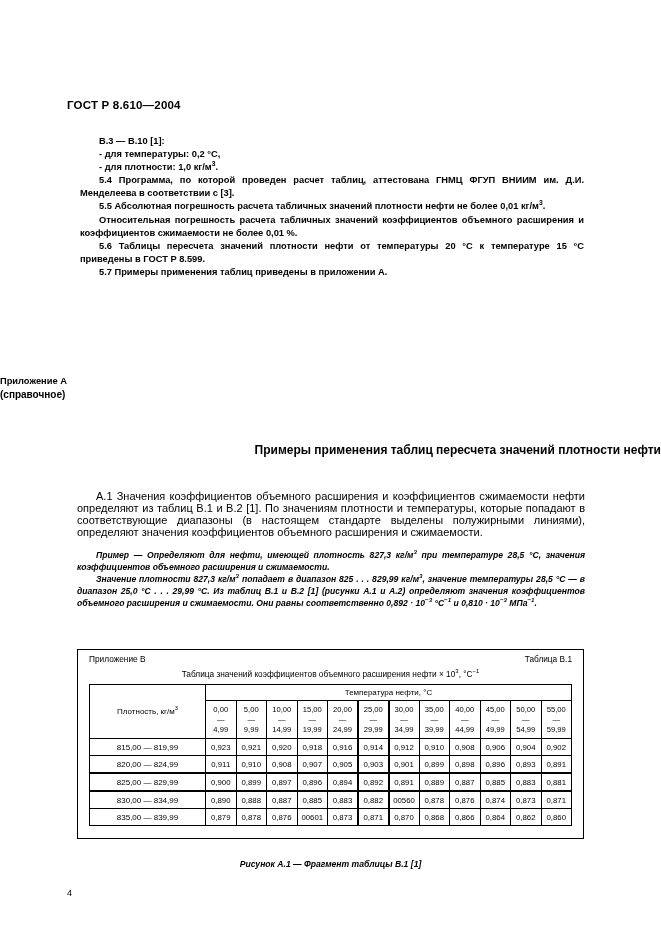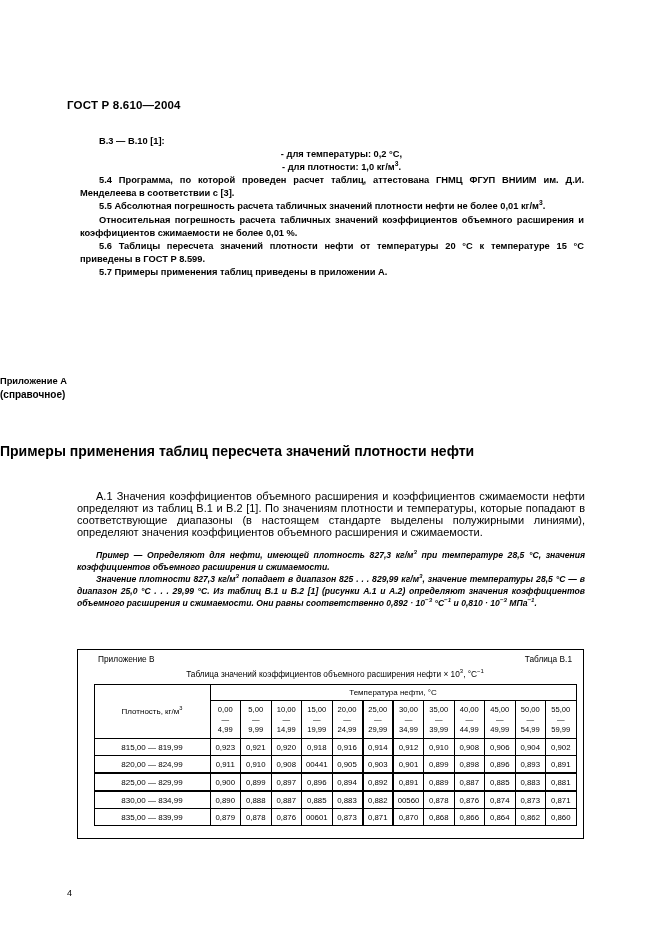--- a/index.html
+++ b/index.html
@@ -49,21 +49,20 @@
     margin: 0;
     text-align: justify;
     text-justify: inter-word;
   }
   .p.indent {
     text-indent: 19px;
   }
   .dash-item {
     margin: 0;
     text-indent: 19px;
-    text-align: center;
   }
 
   
   .appendix-head {
     position: absolute;
     left: 0;
     top: 336px;
     width: 661px;
     text-align: left;
     font-size: 9.3px;
@@ -73,22 +72,22 @@
   .appendix-head .sub {
     font-weight: bold;
     font-size: 10px;
   }
 
   .section-title {
     position: absolute;
     left: 0;
     top: 404px;
     width: 661px;
-    text-align: left;
-    font-size: 14px;
+    text-align: right;
+    font-size: 12px;
     font-weight: bold;
   }
 
   
   .a1-col {
     position: absolute;
     left: 77px;
     top: 452px;
     width: 508px;
     font-size: 11px;
@@ -113,21 +112,20 @@
   
   .figure-box {
     position: absolute;
     left: 77px;
     top: 610px;
     width: 507px;
     height: 190px;
     border: 1px solid #000;
     box-sizing: border-box;
     background: #fff;
-    padding-left: 9px;
   }
   .fig-topline {
     position: relative;
     height: 18px;
     font-size: 8.3px;
   }
   .fig-topline .left {
     position: absolute;
     left: 11px;
     top: 4px;
@@ -285,21 +283,21 @@
             <td class="val">0,908</td>
             <td class="val">0,906</td>
             <td class="val">0,904</td>
             <td class="val">0,902</td>
           </tr>
           <tr>
             <td class="rowlab">820,00 — 824,99</td>
             <td class="val">0,911</td>
             <td class="val">0,910</td>
             <td class="val">0,908</td>
-            <td class="val">00441</td>
+            <td class="val">0,907</td>
             <td class="val">0,905</td>
             <td class="val bl br">0,903</td>
             <td class="val bl">0,901</td>
             <td class="val">0,899</td>
             <td class="val">0,898</td>
             <td class="val">0,896</td>
             <td class="val">0,893</td>
             <td class="val">0,891</td>
           </tr>
           <tr>
@@ -344,16 +342,17 @@
             <td class="val">0,868</td>
             <td class="val">0,866</td>
             <td class="val">0,864</td>
             <td class="val">0,862</td>
             <td class="val">0,860</td>
           </tr>
         </tbody>
     </table>
   </div>
 
+  <div class="fig-label">Рисунок А.1 — Фрагмент таблицы В.1 [1]</div>
 
   <div class="folio">4</div>
 
 </div>
 
 </body></html>

